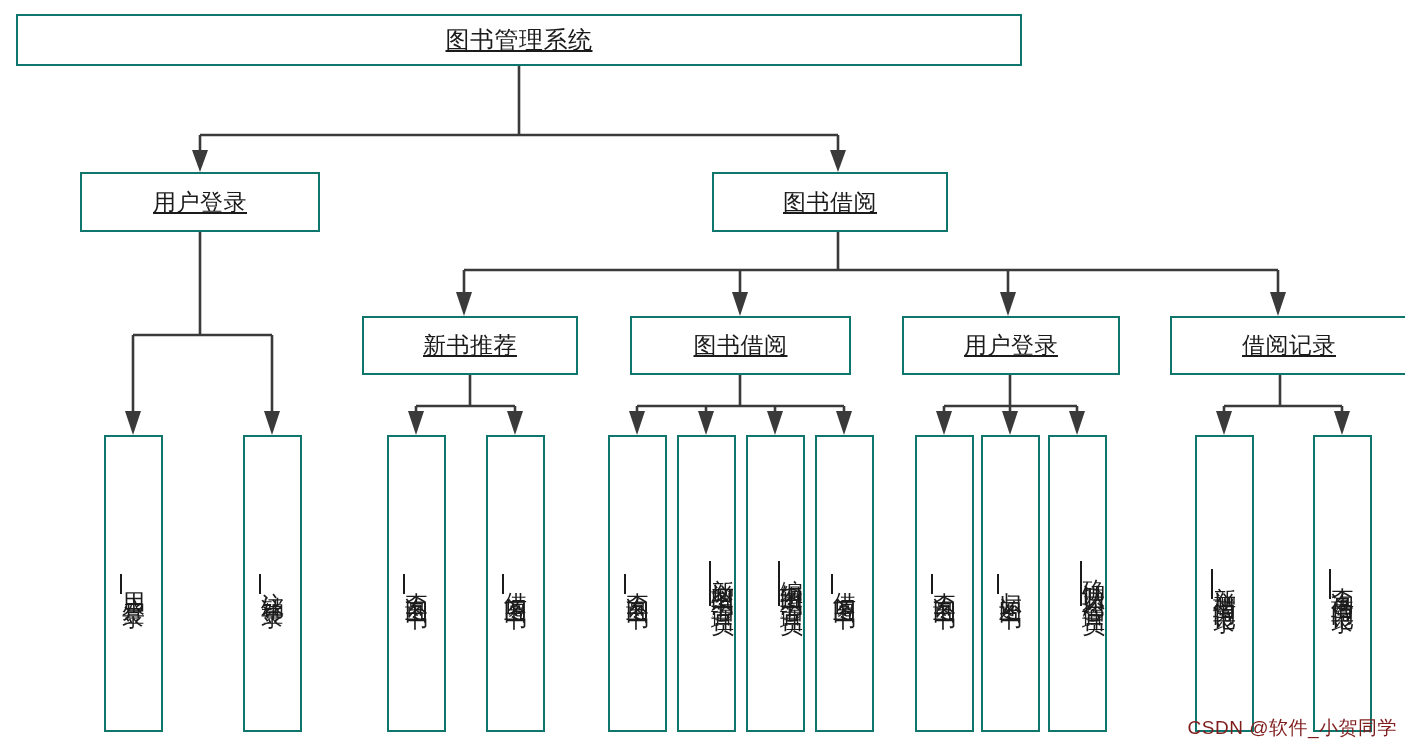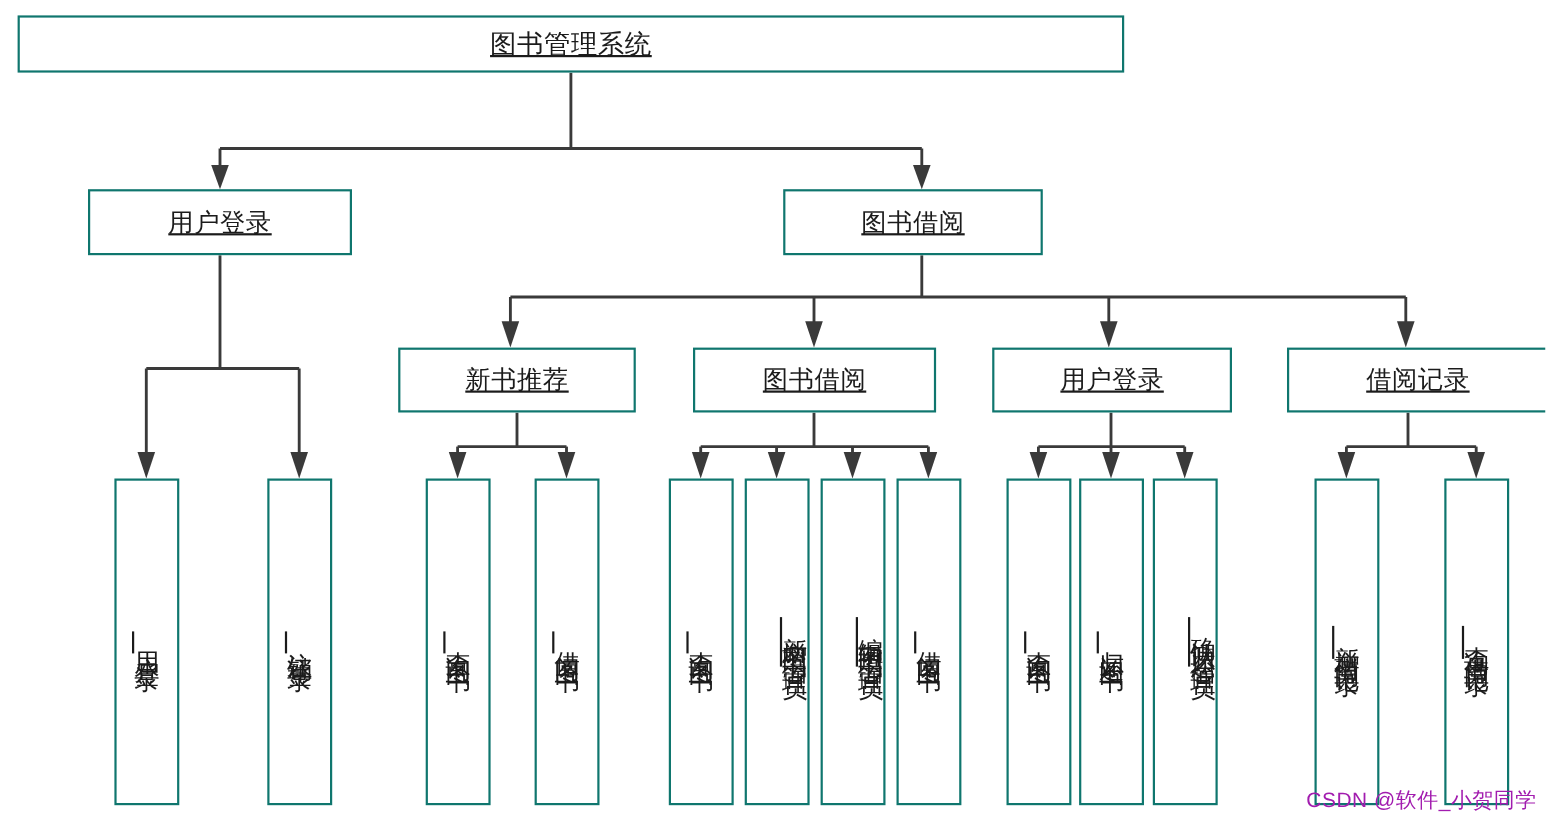--- a/index.html
+++ b/index.html
@@ -60,21 +60,21 @@
     fill: none;
   }
   .ar {
     fill: #3a3a3a;
   }
   #watermark {
     position: absolute;
     right: 8px;
     bottom: 6px;
     font-size: 19px;
-    color: #a21caf;
+    color: #7f1d1d;
     letter-spacing: 0.5px;
     white-space: nowrap;
   }
 </style>
 </head>
 <body>
 
 <div id="canvas">
 
   <svg class="links" viewBox="0 0 1405 747">

